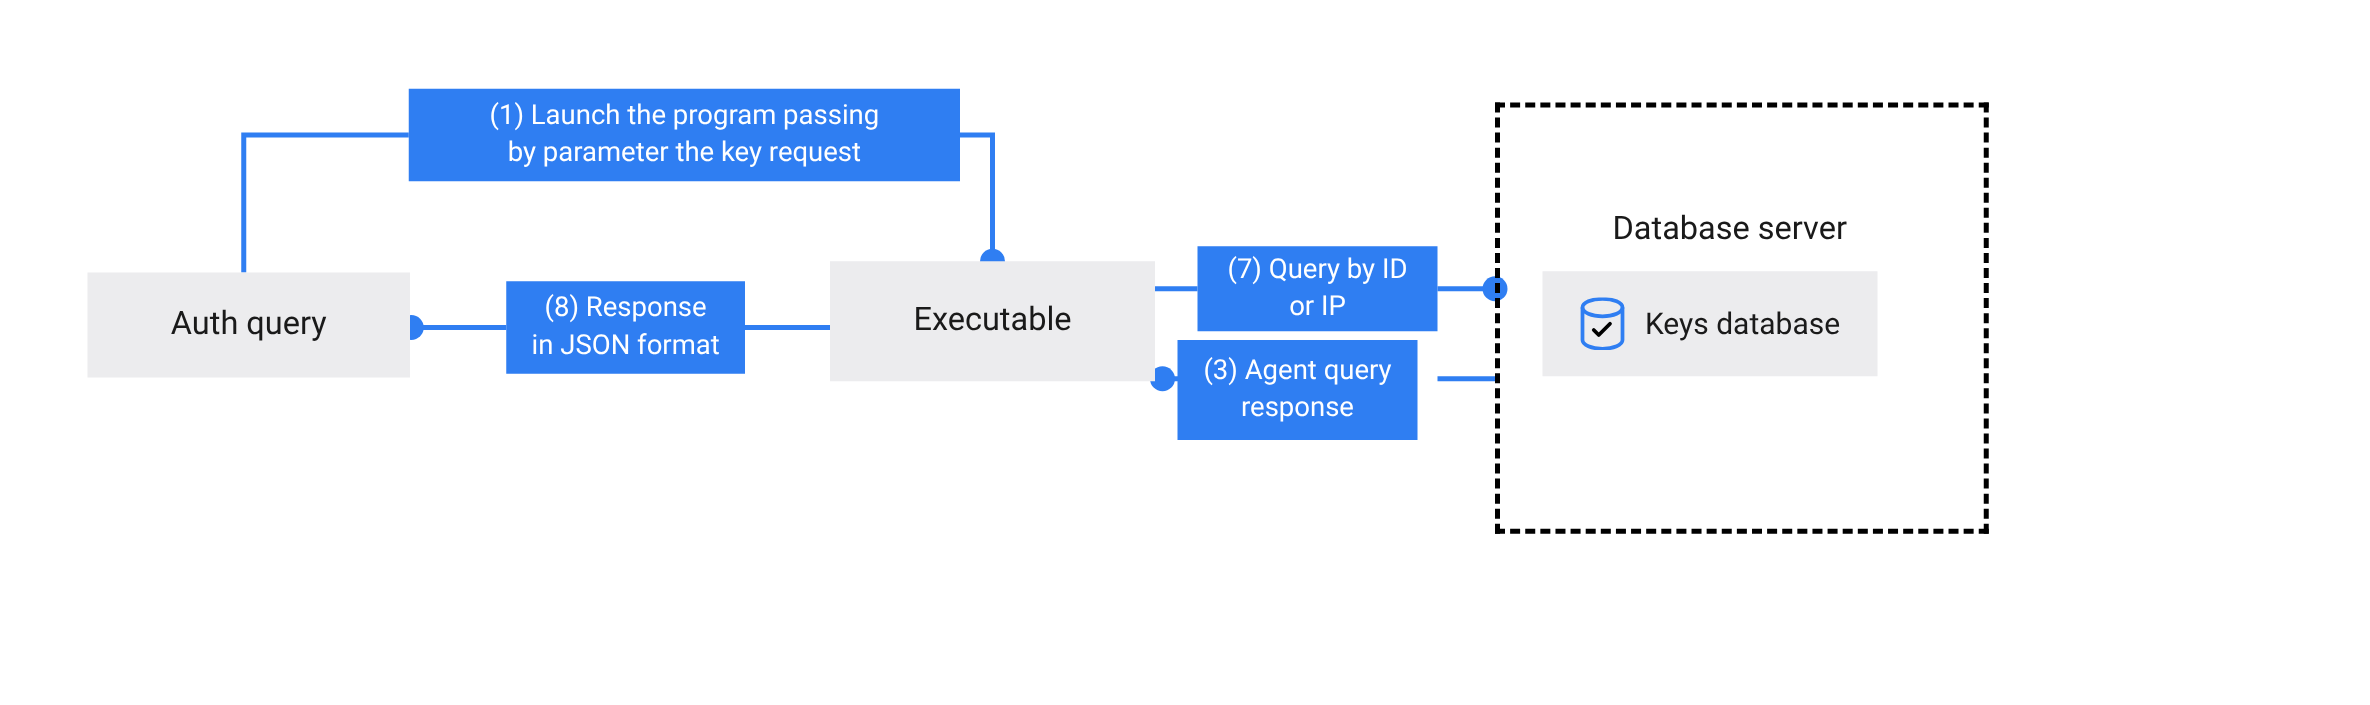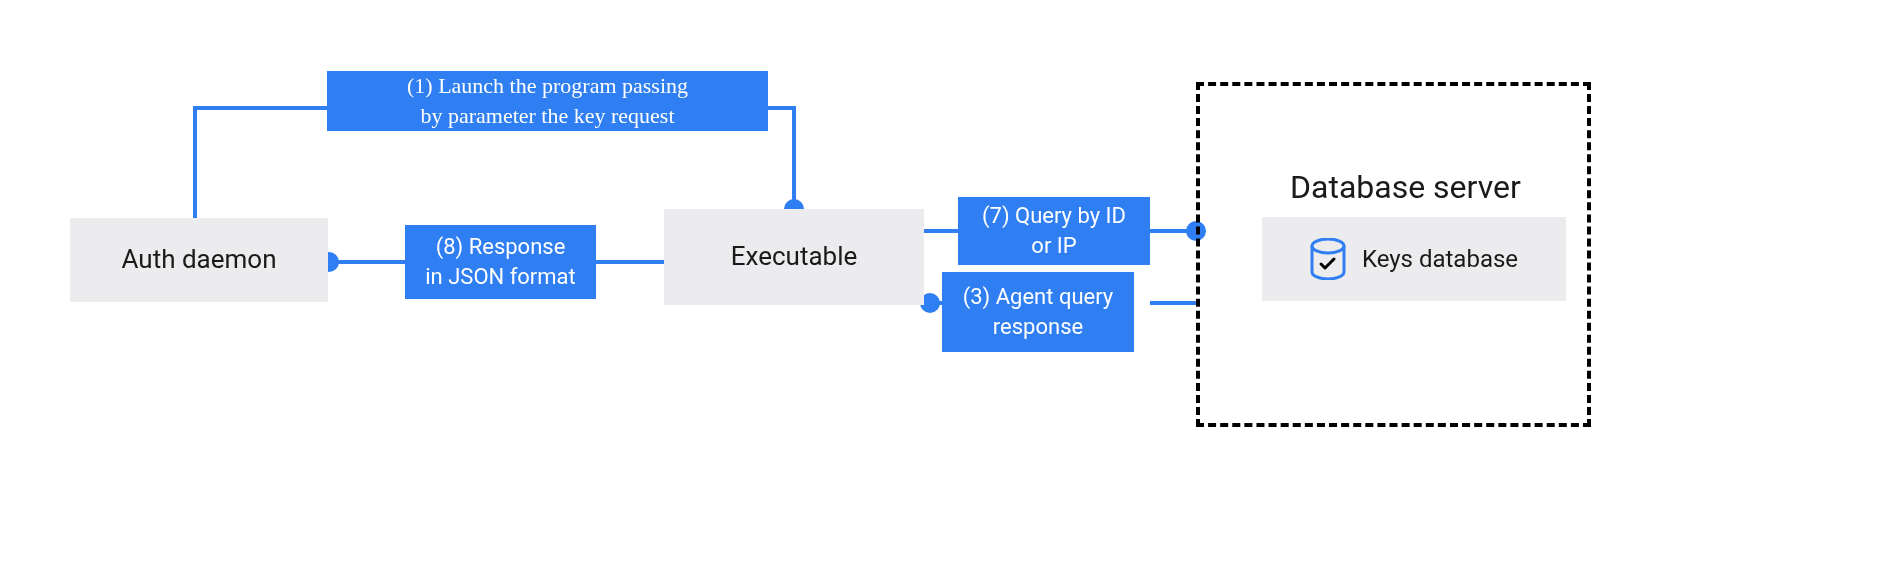--- a/index.html
+++ b/index.html
@@ -34,21 +34,21 @@
     line-height: 1.35;
     padding: 0 14px;
   }
   .dashed-box {
     position: absolute;
     border: 4px dashed #000;
     background: transparent;
   }
   .db-title {
     position: absolute;
-    font-size: 32px;
+    font-size: 26px;
     color: #1a1a1a;
   }
   .db-node {
     position: absolute;
     background: #ececee;
     display: flex;
     align-items: center;
     justify-content: center;
     gap: 16px;
     font-size: 24px;
@@ -84,28 +84,28 @@
   <path class="line" d="M 924 231 L 958 231"></path>
   <path class="line" d="M 1150 231 L 1196 231"></path>
   <circle class="dot" cx="1196" cy="231" r="10"></circle>
 
   <path class="line" d="M 1196 303 L 1150 303"></path>
   <path class="line" d="M 958 303 L 930 303"></path>
   <circle class="dot" cx="930" cy="303" r="10"></circle>
 </svg>
 
 <div class="node" style="left:70px; top:218px; width:258px; height:84px;">
-  <span>Auth daemon</span>
+  <span>Auth query</span>
 </div>
 
 <div class="node" style="left:664px; top:209px; width:260px; height:96px;">
   <span>Executable</span>
 </div>
 
-<div class="step" style="left:327px; top:71px; width:441px; height:60px;font-family:Liberation Serif, serif;">
+<div class="step" style="left:327px; top:71px; width:441px; height:74px;">
   <span style="white-space:pre-line;">(1) Launch the program passing
 by parameter the key request</span>
 </div>
 
 <div class="step" style="left:405px; top:225px; width:191px; height:74px;">
   <span style="white-space:pre-line;">(8) Response
 in JSON format</span>
 </div>
 
 <div class="step" style="left:958px; top:197px; width:192px; height:68px;">
@@ -115,21 +115,21 @@
 
 <div class="step" style="left:942px; top:272px; width:192px; height:80px;">
   <span style="white-space:pre-line;">(3) Agent query
 response</span>
 </div>
 
 <div class="dashed-box" style="left:1196px; top:82px; width:395px; height:345px;"></div>
 
 <div class="db-title" style="left:1290px; top:168px;">Database server</div>
 
-<div class="db-node" style="left:1234px; top:217px; width:304px; height:84px;margin-left:28px;">
+<div class="db-node" style="left:1234px; top:217px; width:268px; height:84px;">
   <span class="db-icon">
     <svg viewBox="0 0 36 42" width="36" height="42">
       <ellipse cx="18" cy="8" rx="16" ry="7" fill="none" stroke="#2f7ef2" stroke-width="3"></ellipse>
       <path d="M2 8 V34 A16 7 0 0 0 34 34 V8" fill="none" stroke="#2f7ef2" stroke-width="3"></path>
       <path d="M11 26 l4 4 l9 -9" fill="none" stroke="#000" stroke-width="3" stroke-linecap="round" stroke-linejoin="round"></path>
     </svg>
   </span>
   <span>Keys database</span>
 </div>
 

